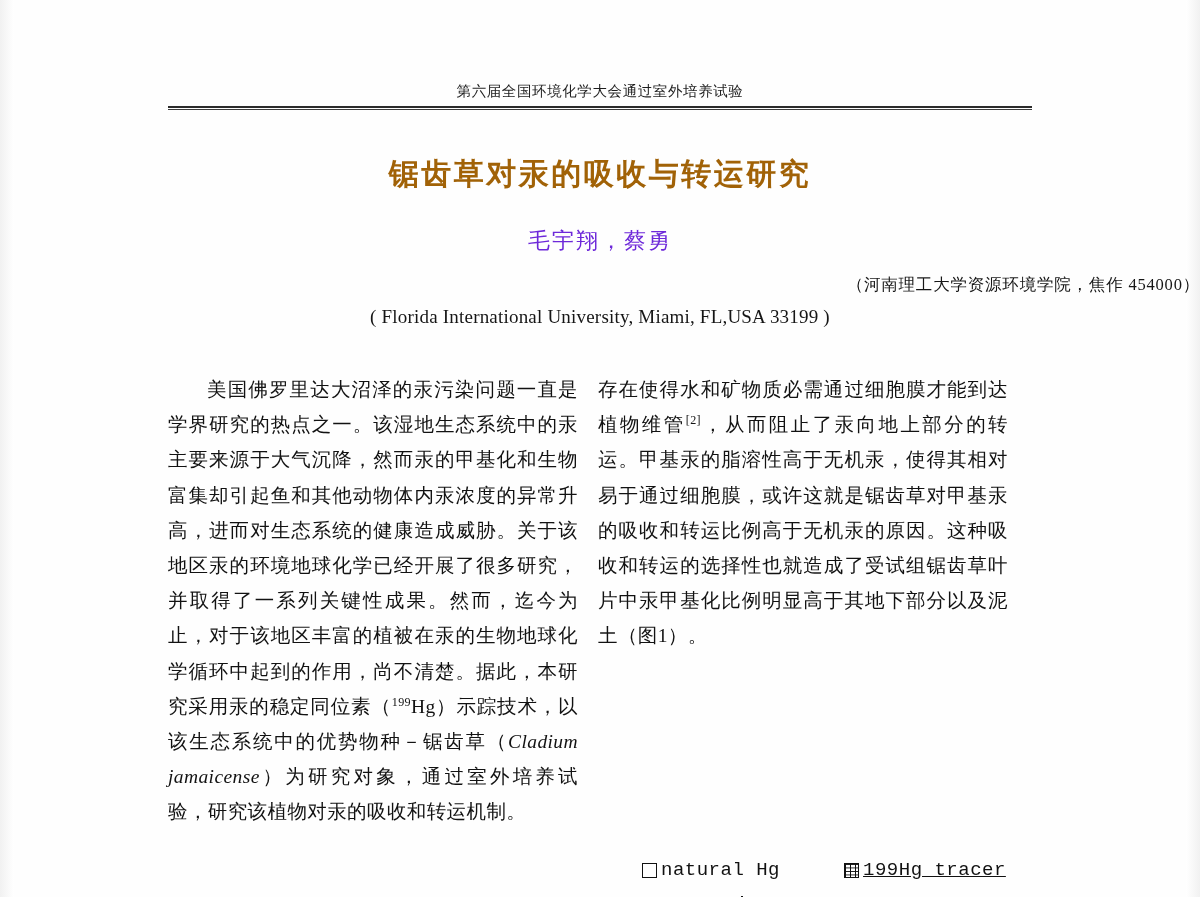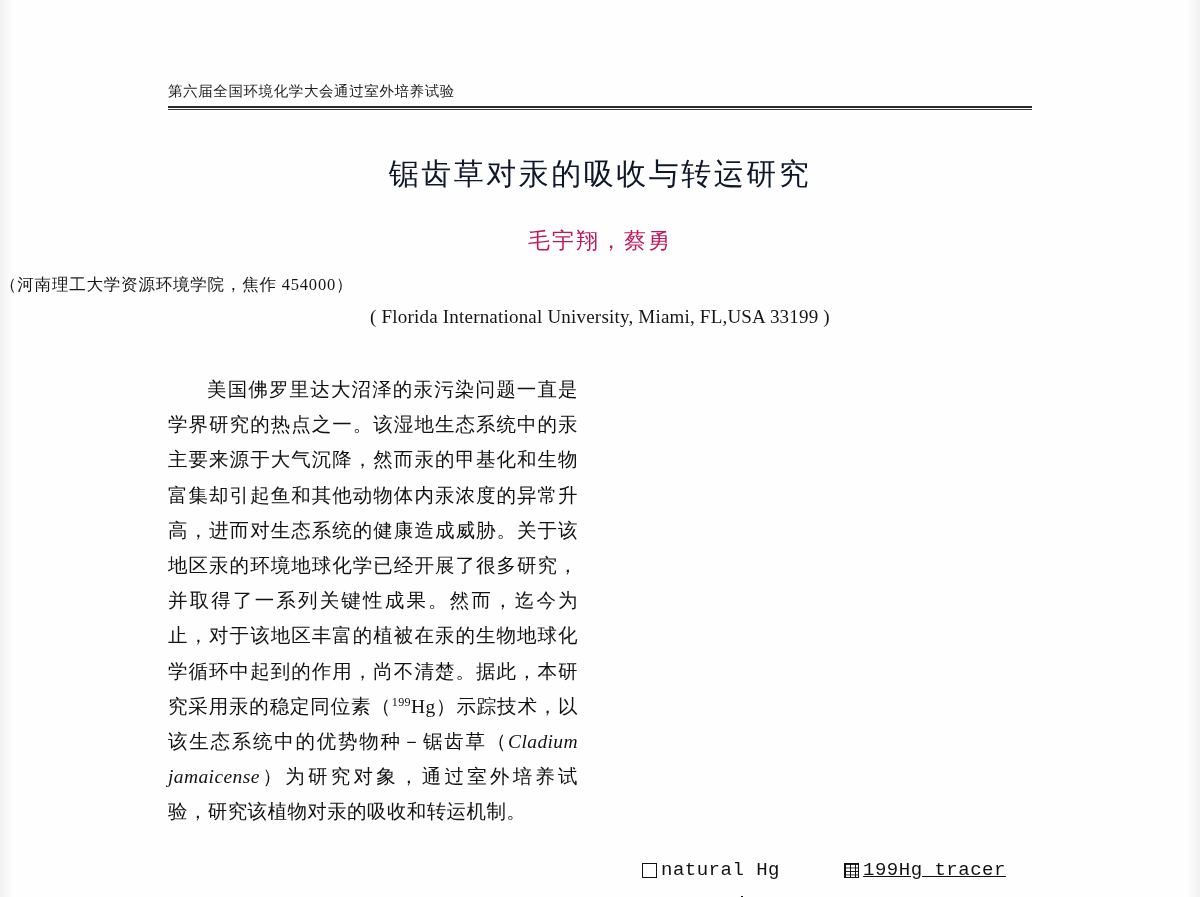--- a/index.html
+++ b/index.html
@@ -24,21 +24,21 @@
     background: #fefefe;
   }
 
   
   .runhead {
     position: absolute;
     left: 168px;
     top: 82px;
     width: 864px;
     display: flex;
-    justify-content: flex-start;
+    justify-content: center;
     align-items: flex-end;
     font-size: 14.5px;
     letter-spacing: 0.6px;
     color: #1d1d1d;
   }
   .runhead .rh-left { white-space: nowrap; }
   .runhead .rh-right { white-space: nowrap; }
 
   .rule-wrap {
     position: absolute;
@@ -57,40 +57,40 @@
   }
 
   
   .title {
     position: absolute;
     left: 0;
     top: 154px;
     width: 1200px;
     text-align: center;
     font-size: 30px;
-    font-weight: normal;
+    font-weight: bold;
     letter-spacing: 2.5px;
-    color: #0f172a;
+    color: #a16207;
   }
   .authors {
     position: absolute;
     left: 0;
     top: 226px;
     width: 1200px;
     text-align: center;
     font-size: 22px;
     letter-spacing: 2px;
-    color: #be185d;
+    color: #6d28d9;
   }
   .affil-cn {
     position: absolute;
     left: 0;
     top: 274px;
     width: 1200px;
-    text-align: left;
+    text-align: right;
     font-size: 16.5px;
     letter-spacing: 0.8px;
     color: #161616;
   }
   .affil-en {
     position: absolute;
     left: 0;
     top: 306px;
     width: 1200px;
     text-align: center;
@@ -211,20 +211,21 @@
   <div class="affil-cn">（河南理工大学资源环境学院，焦作 454000）</div>
   <div class="affil-en">( Florida International University, Miami, FL,USA 33199 )</div>
 
   <div class="columns">
 
     <div class="col">
       <p class="para indent"><span>美国佛罗里达大沼泽的汞污染问题一直是学界研究的热点之一。该湿地生态系统中的汞主要来源于大气沉降，然而汞的甲基化和生物富集却引起鱼和其他动物体内汞浓度的异常升高，进而对生态系统的健康造成威胁。关于该地区汞的环境地球化学已经开展了很多研究，并取得了一系列关键性成果。然而，迄今为止，对于该地区丰富的植被在汞的生物地球化学循环中起到的作用，尚不清楚。据此，本研究采用汞的稳定同位素（</span><span class="sup">199</span><span>Hg）示踪技术，以该生态系统中的优势物种－锯齿草（</span><span class="ital">Cladium jamaicense</span><span>）为研究对象，通过室外培养试验，研究该植物对汞的吸收和转运机制。</span></p>
     </div>
 
     <div class="col">
+      <p class="para"><span>存在使得水和矿物质必需通过细胞膜才能到达植物维管</span><span class="sup">[2]</span><span>，从而阻止了汞向地上部分的转运。甲基汞的脂溶性高于无机汞，使得其相对易于通过细胞膜，或许这就是锯齿草对甲基汞的吸收和转运比例高于无机汞的原因。这种吸收和转运的选择性也就造成了受试组锯齿草叶片中汞甲基化比例明显高于其地下部分以及泥土（图1）。</span></p>
 
       <div class="fig-legend">
         <span class="legend-entry first">
           <span class="swatch"></span><span>natural Hg</span>
         </span>
         <span class="legend-entry second">
           <span class="swatch hatch"></span><span>199Hg tracer</span>
         </span>
       </div>
 

